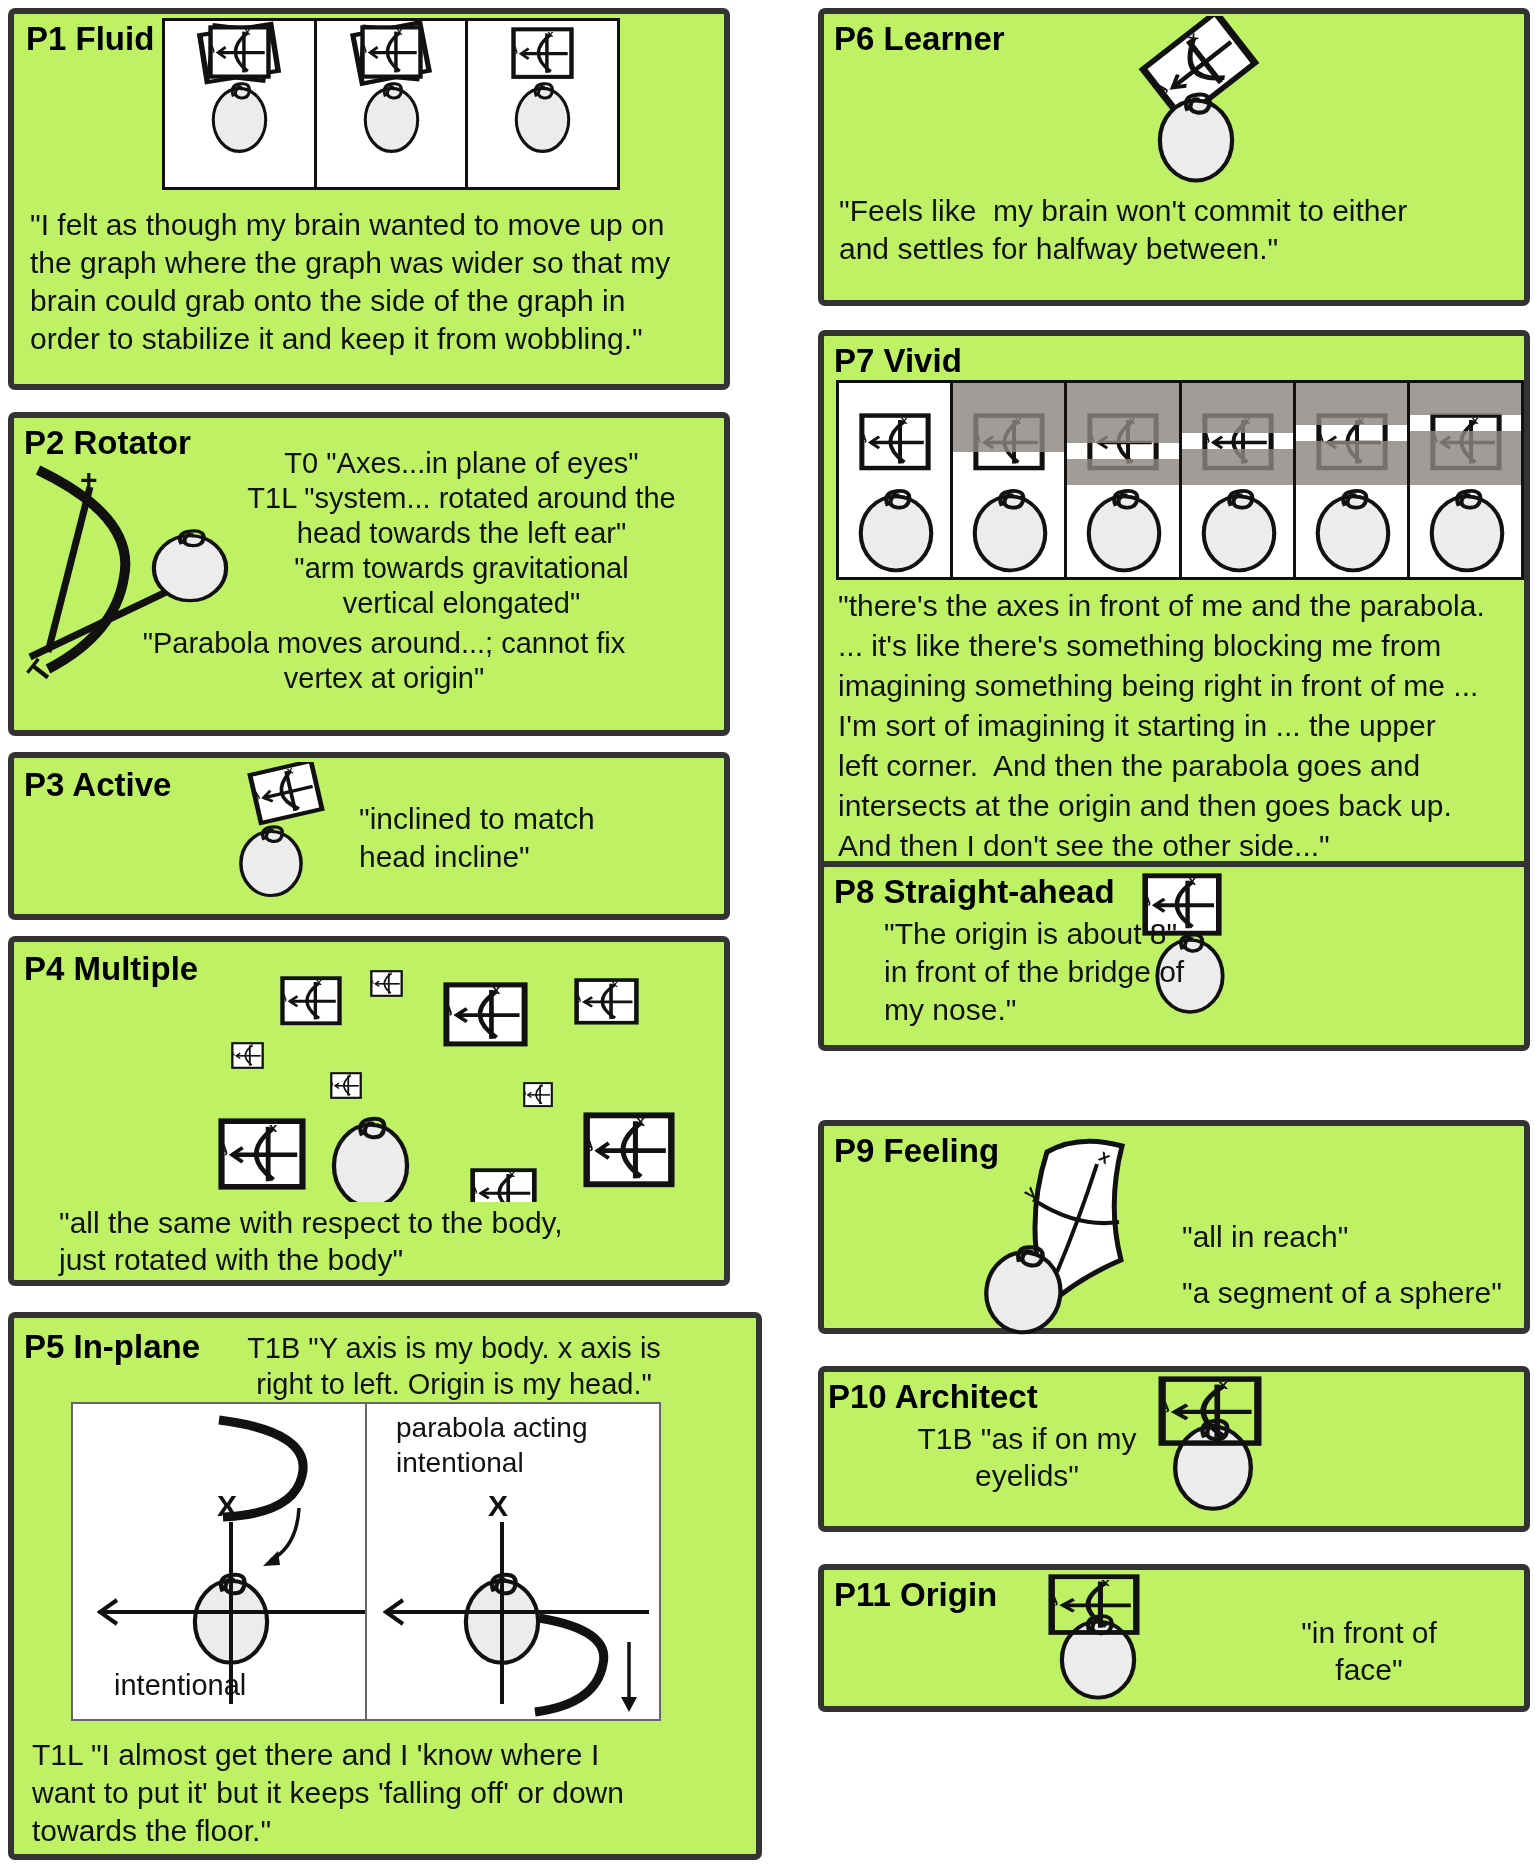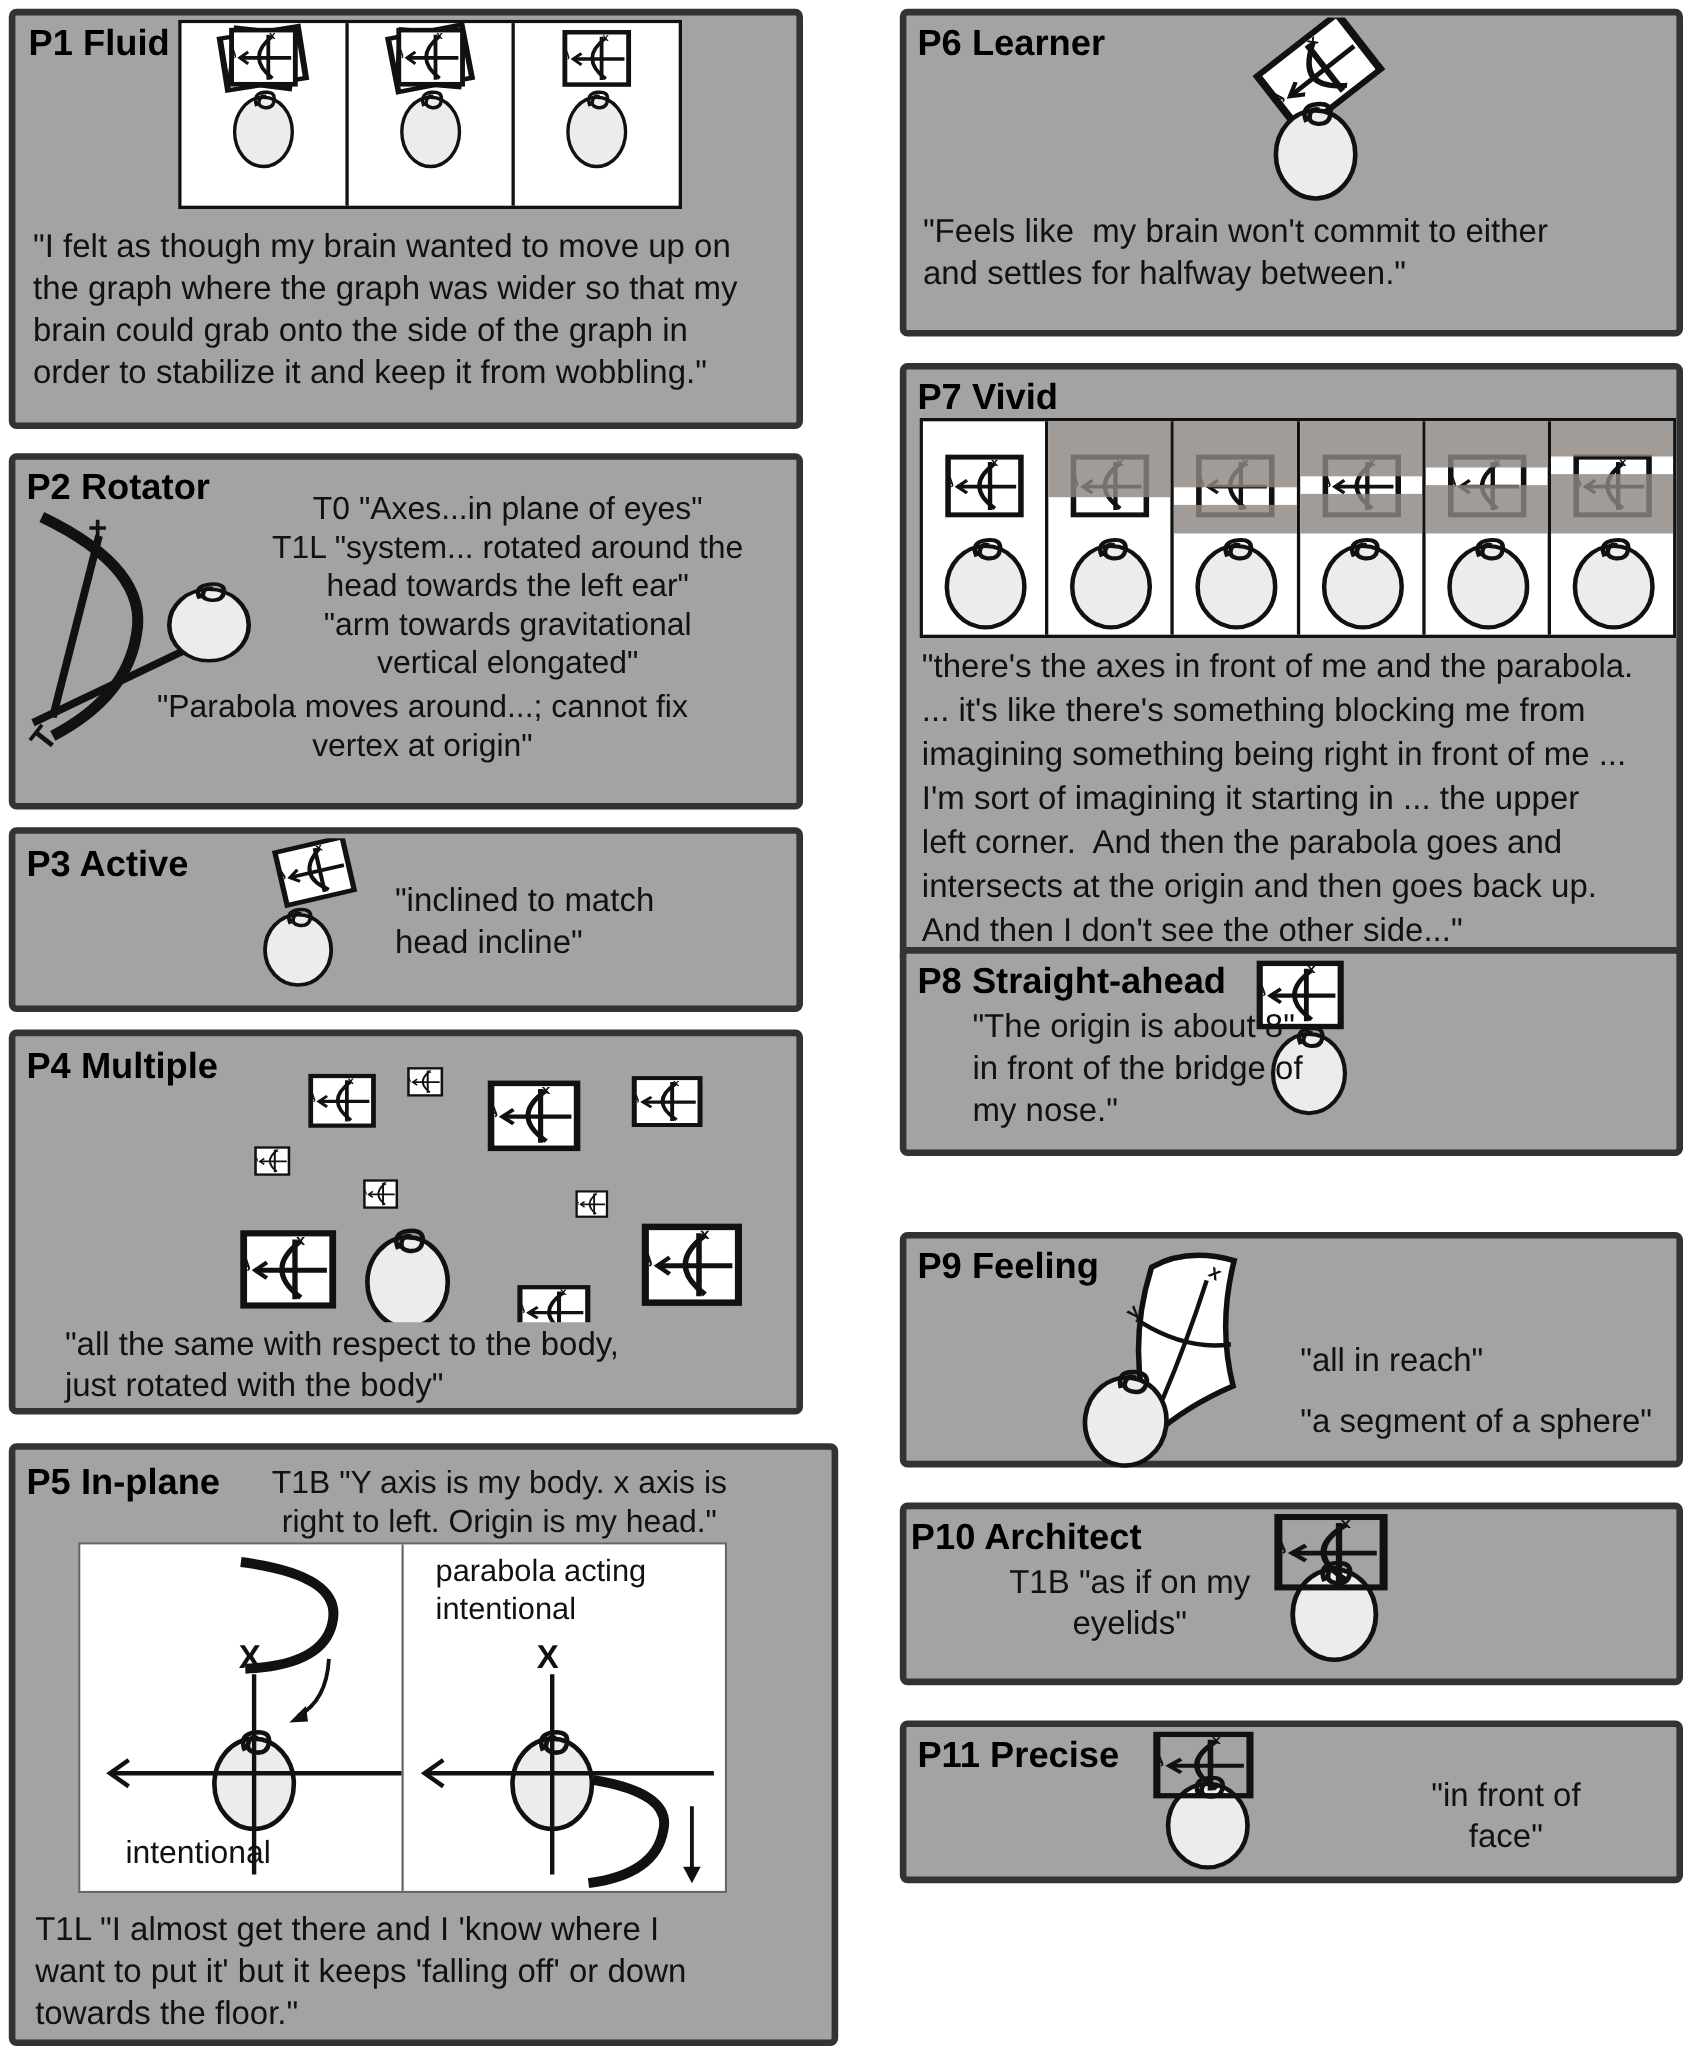--- a/index.html
+++ b/index.html
@@ -1,18 +1,18 @@
 <!DOCTYPE html>
 <html><head>
 <meta charset="utf-8">
 <style>
   html,body{margin:0;padding:0;background:#fff;}
   .canvas{position:relative;width:1535px;height:1864px;background:#fff;overflow:hidden;
           font-family:"Liberation Sans",sans-serif;color:#111;}
-  .panel{position:absolute;background:#a3a3a3;border:6px solid #333;border-radius:7px;box-sizing:border-box;}
+  .panel{position:absolute;background:#bef264;border:6px solid #333;border-radius:7px;box-sizing:border-box;}
   .ptitle{position:absolute;margin:0;font-size:33px;font-weight:bold;white-space:pre;color:#000;}
   .txt{position:absolute;font-size:30px;line-height:38px;white-space:pre;}
   .txt.center{text-align:center;}
   .art{position:absolute;}
   .inbox{position:absolute;box-sizing:border-box;border:3px solid #111;display:flex;background:#fff;}
   .cell{flex:1 1 0;position:relative;border-right:3px solid #111;overflow:hidden;}
   .cell:last-child{border-right:none;}
   .p5box{border:2px solid #666;}
   .p5cell{border-right:2px solid #666;}
   svg text{font-family:"Liberation Sans",sans-serif;font-weight:bold;}
@@ -242,21 +242,21 @@
   <section class="panel" style="left:818px;top:1366px;width:712px;height:166px;">
     <h2 class="ptitle" style="left:4px;top:6px;">P10 Architect</h2>
     <svg class="art" style="left:320px;top:2px;" width="140" height="160">
       <use href="#g-head" transform="translate(25,38) scale(0.88,0.82)"></use>
       <use href="#g-cardT" transform="translate(14,2) scale(1.04,0.78)"></use>
     </svg>
     <div class="txt center" style="left:48px;top:48px;width:310px;line-height:37px;"><div>T1B "as if on my</div><div>eyelids"</div></div>
   </section>
 
   <section class="panel" style="left:818px;top:1564px;width:712px;height:148px;">
-    <h2 class="ptitle" style="left:10px;top:6px;">P11 Precise</h2>
+    <h2 class="ptitle" style="left:10px;top:6px;">P11 Origin</h2>
     <svg class="art" style="left:210px;top:2px;" width="130" height="142">
       <use href="#g-head" transform="translate(22,36) scale(0.84,0.76)"></use>
       <use href="#g-cardT" transform="translate(14,2) scale(0.92,0.68)"></use>
     </svg>
     <div class="txt center" style="left:430px;top:44px;width:230px;line-height:37px;"><div>"in front of</div><div>face"</div></div>
   </section>
 
 </div>
 
 </body></html>

